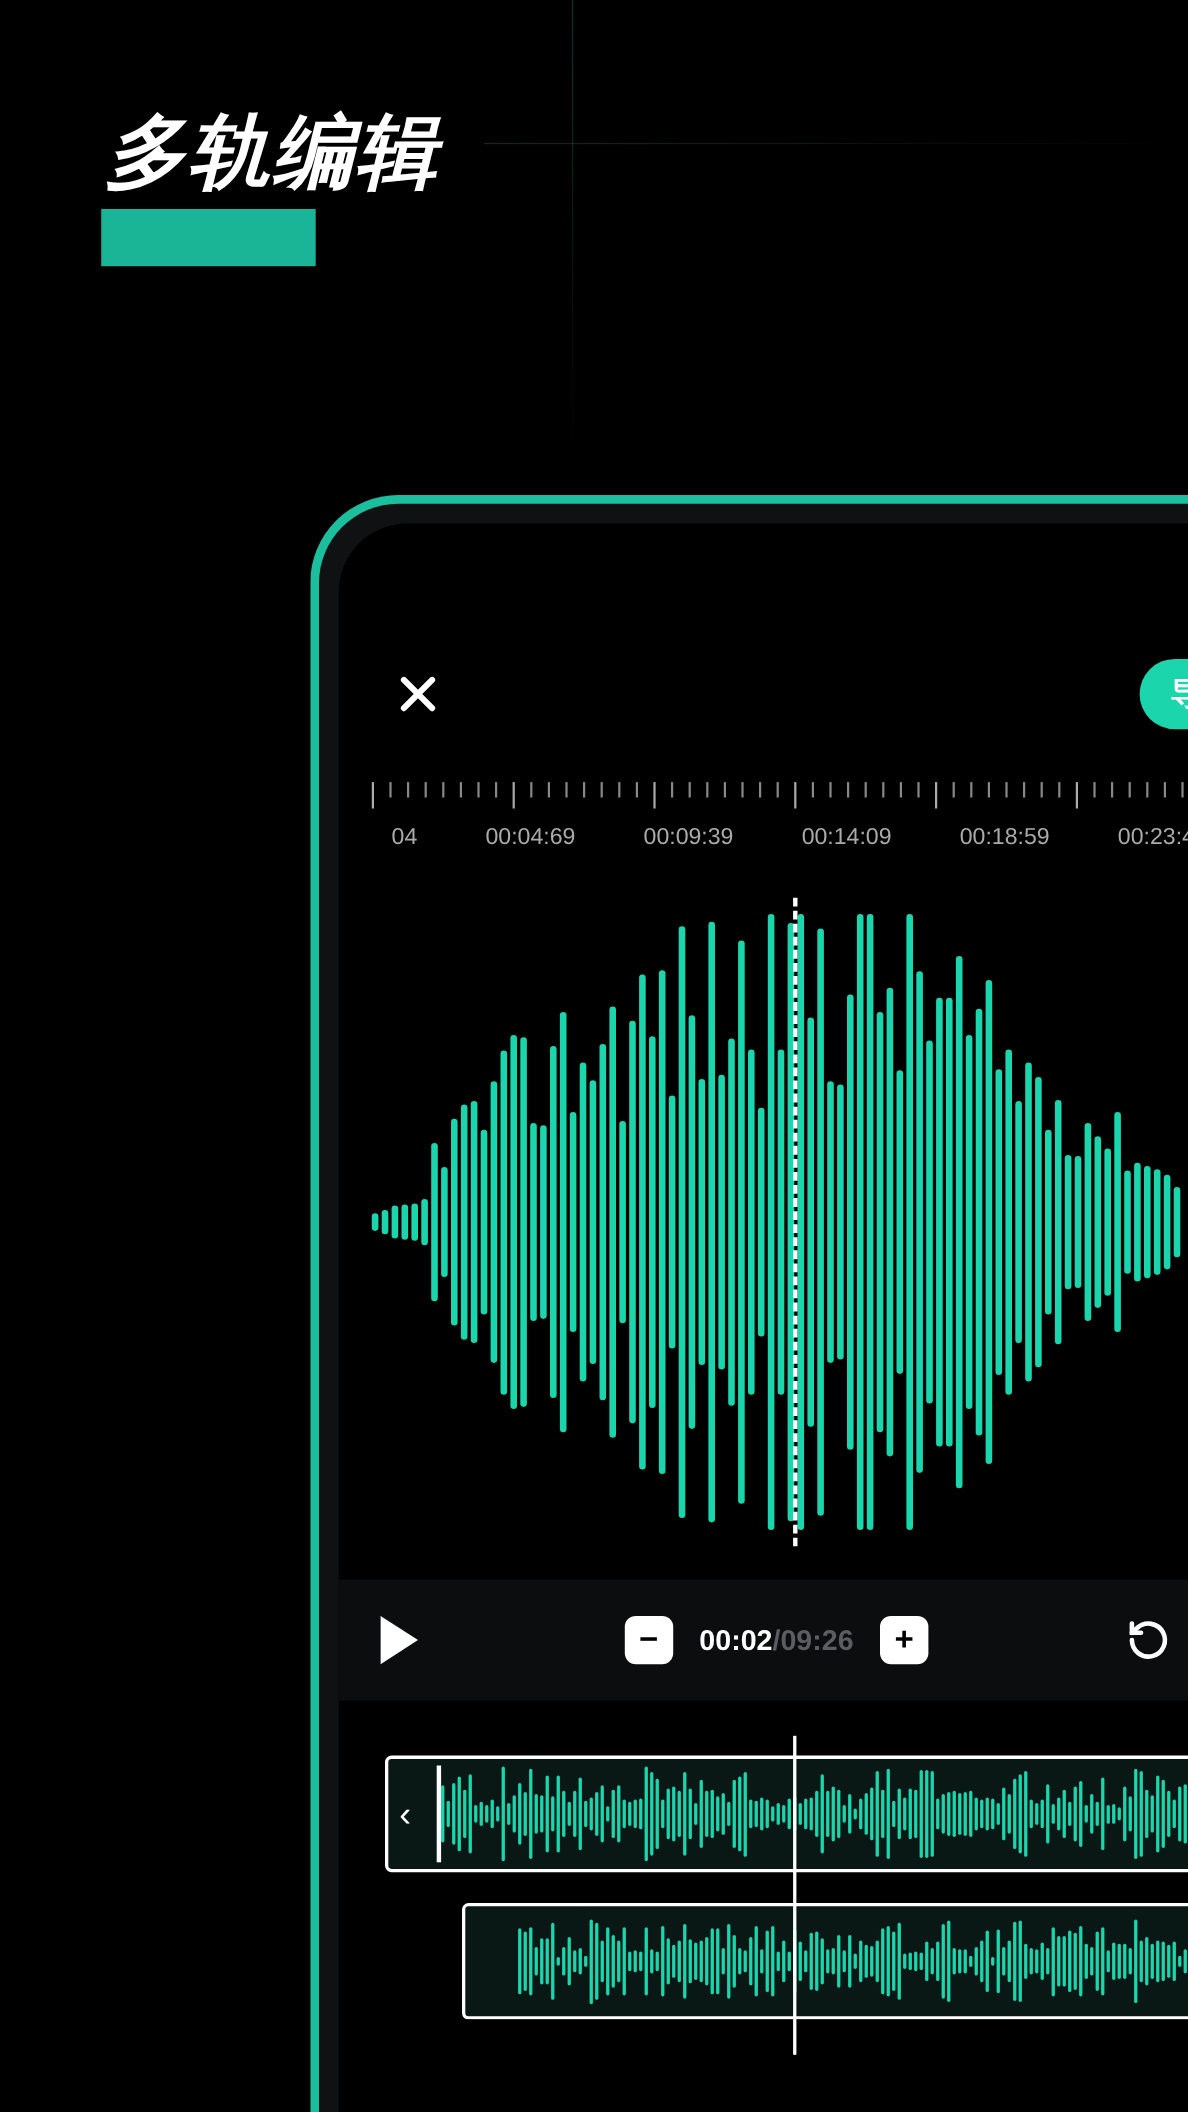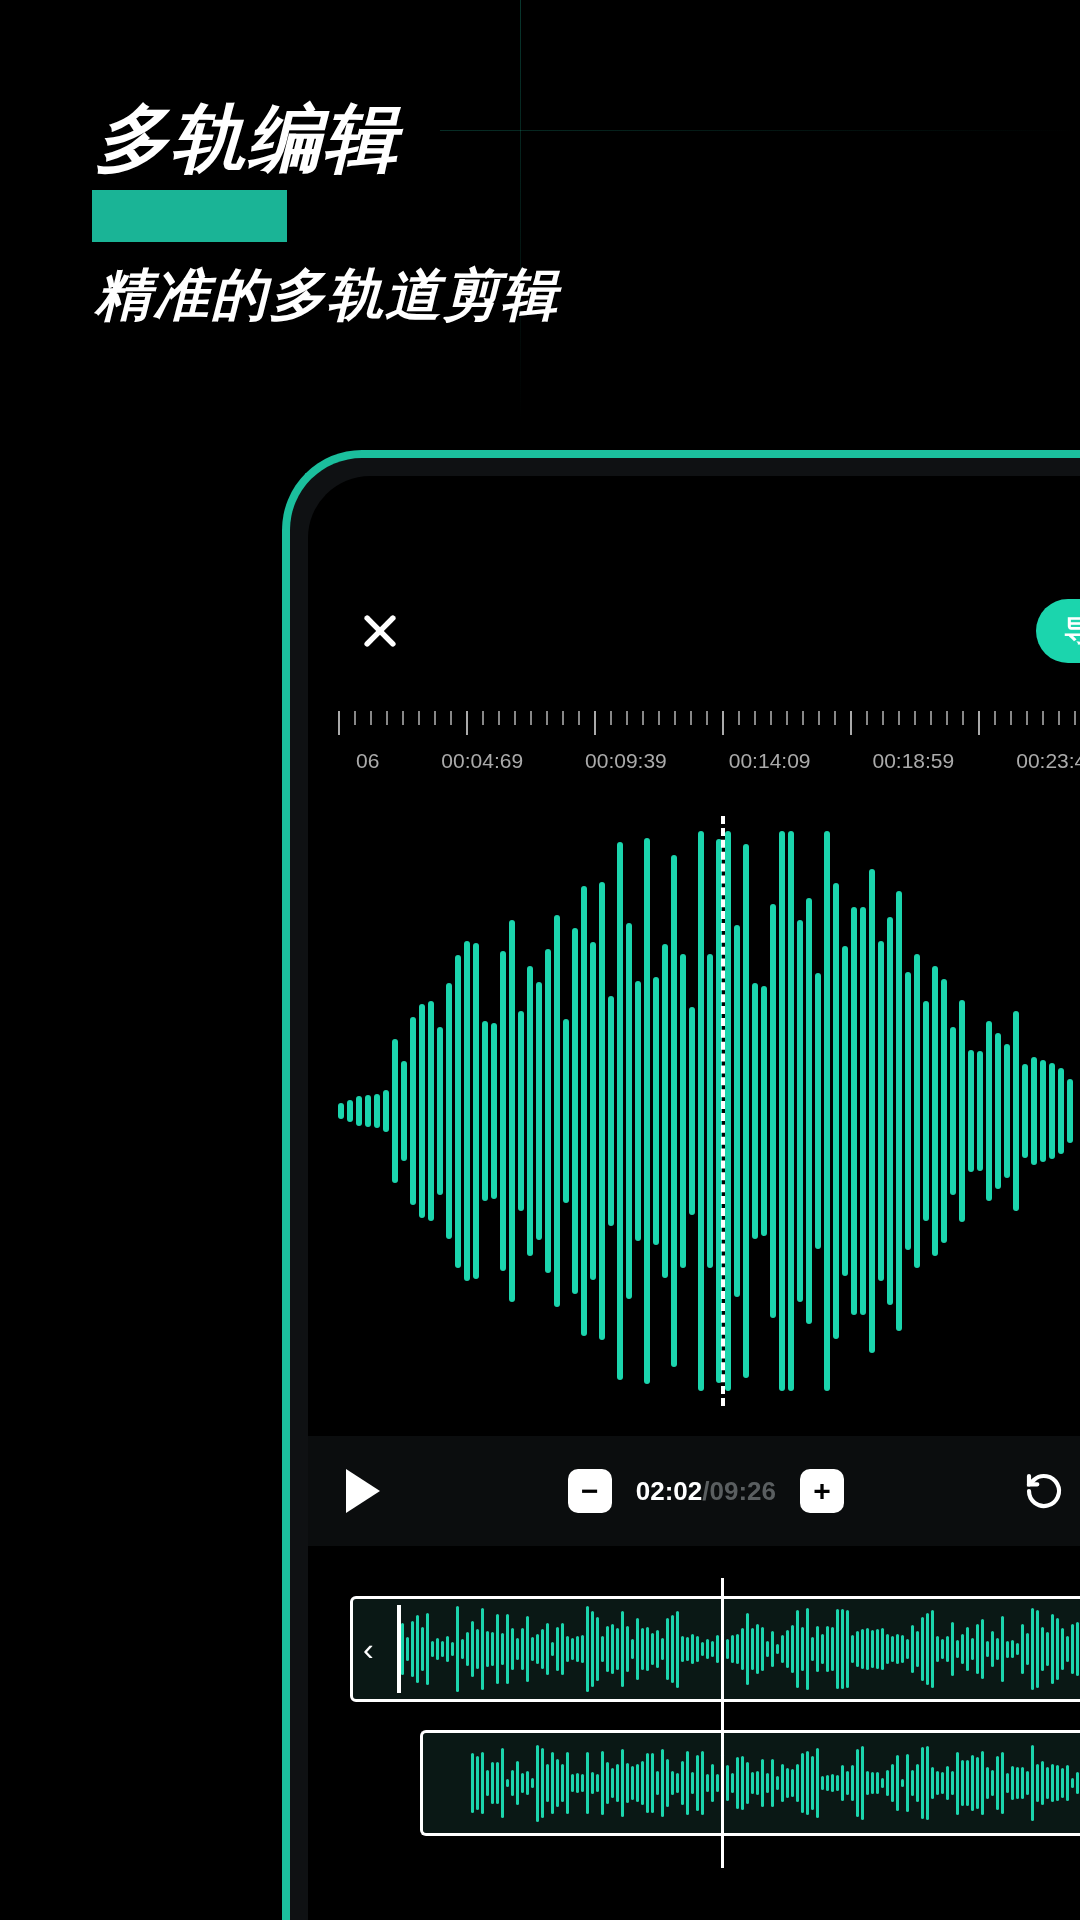--- a/index.html
+++ b/index.html
@@ -264,21 +264,20 @@
 }
 </style>
 </head>
 <body>
 
 <div class="bg-lines"></div>
 
 <div class="promo">
   <div class="promo-underline"></div>
   <div class="promo-title">多轨编辑</div>
-  <div class="promo-subtitle">精准的多轨道剪辑</div>
 </div>
 
 <div class="device">
   <div class="inner">
 
     <div class="topbar">
       <svg class="close-x" viewBox="0 0 24 24" fill="none" stroke="currentColor" stroke-width="3" stroke-linecap="round">
           <line x1="5" y1="5" x2="19" y2="19"></line>
           <line x1="19" y1="5" x2="5" y2="19"></line>
         </svg>
@@ -331,21 +330,21 @@
           <span></span>
           <span class="major"></span>
           <span></span>
           <span></span>
           <span></span>
           <span></span>
           <span></span>
           <span></span>
         </div>
       <div class="ruler-labels" id="ruler-labels">
-          <div>06</div>
+          <div>04</div>
           <div>00:04:69</div>
           <div>00:09:39</div>
           <div>00:14:09</div>
           <div>00:18:59</div>
           <div>00:23:49</div>
         </div>
     </div>
 
     <div class="wave-main">
       <div class="wave-bars" id="wave-bars">
@@ -433,21 +432,21 @@
           <span style="height: 64.4253px;"></span>
         </div>
       <div class="playhead"></div>
     </div>
 
     <div class="controls">
       <div class="play-icon"></div>
       <div class="ctrl-spacer"></div>
       <div class="ctrl-btn">−</div>
       <div class="time-disp">
-        <span>02:02</span><span class="dur"><span>/</span><span>09:26</span></span>
+        <span>00:02</span><span class="dur"><span>/</span><span>09:26</span></span>
       </div>
       <div class="ctrl-btn">+</div>
       <svg class="reset-icn" viewBox="0 0 24 24" fill="none" stroke="currentColor" stroke-width="2.5" stroke-linecap="round">
           <path d="M3 12a9 9 0 1 0 3-6.7L3 8"></path>
           <polyline points="3 3 3 8 8 8"></polyline>
         </svg>
     </div>
 
     <div class="tracks">
       <div class="track">

